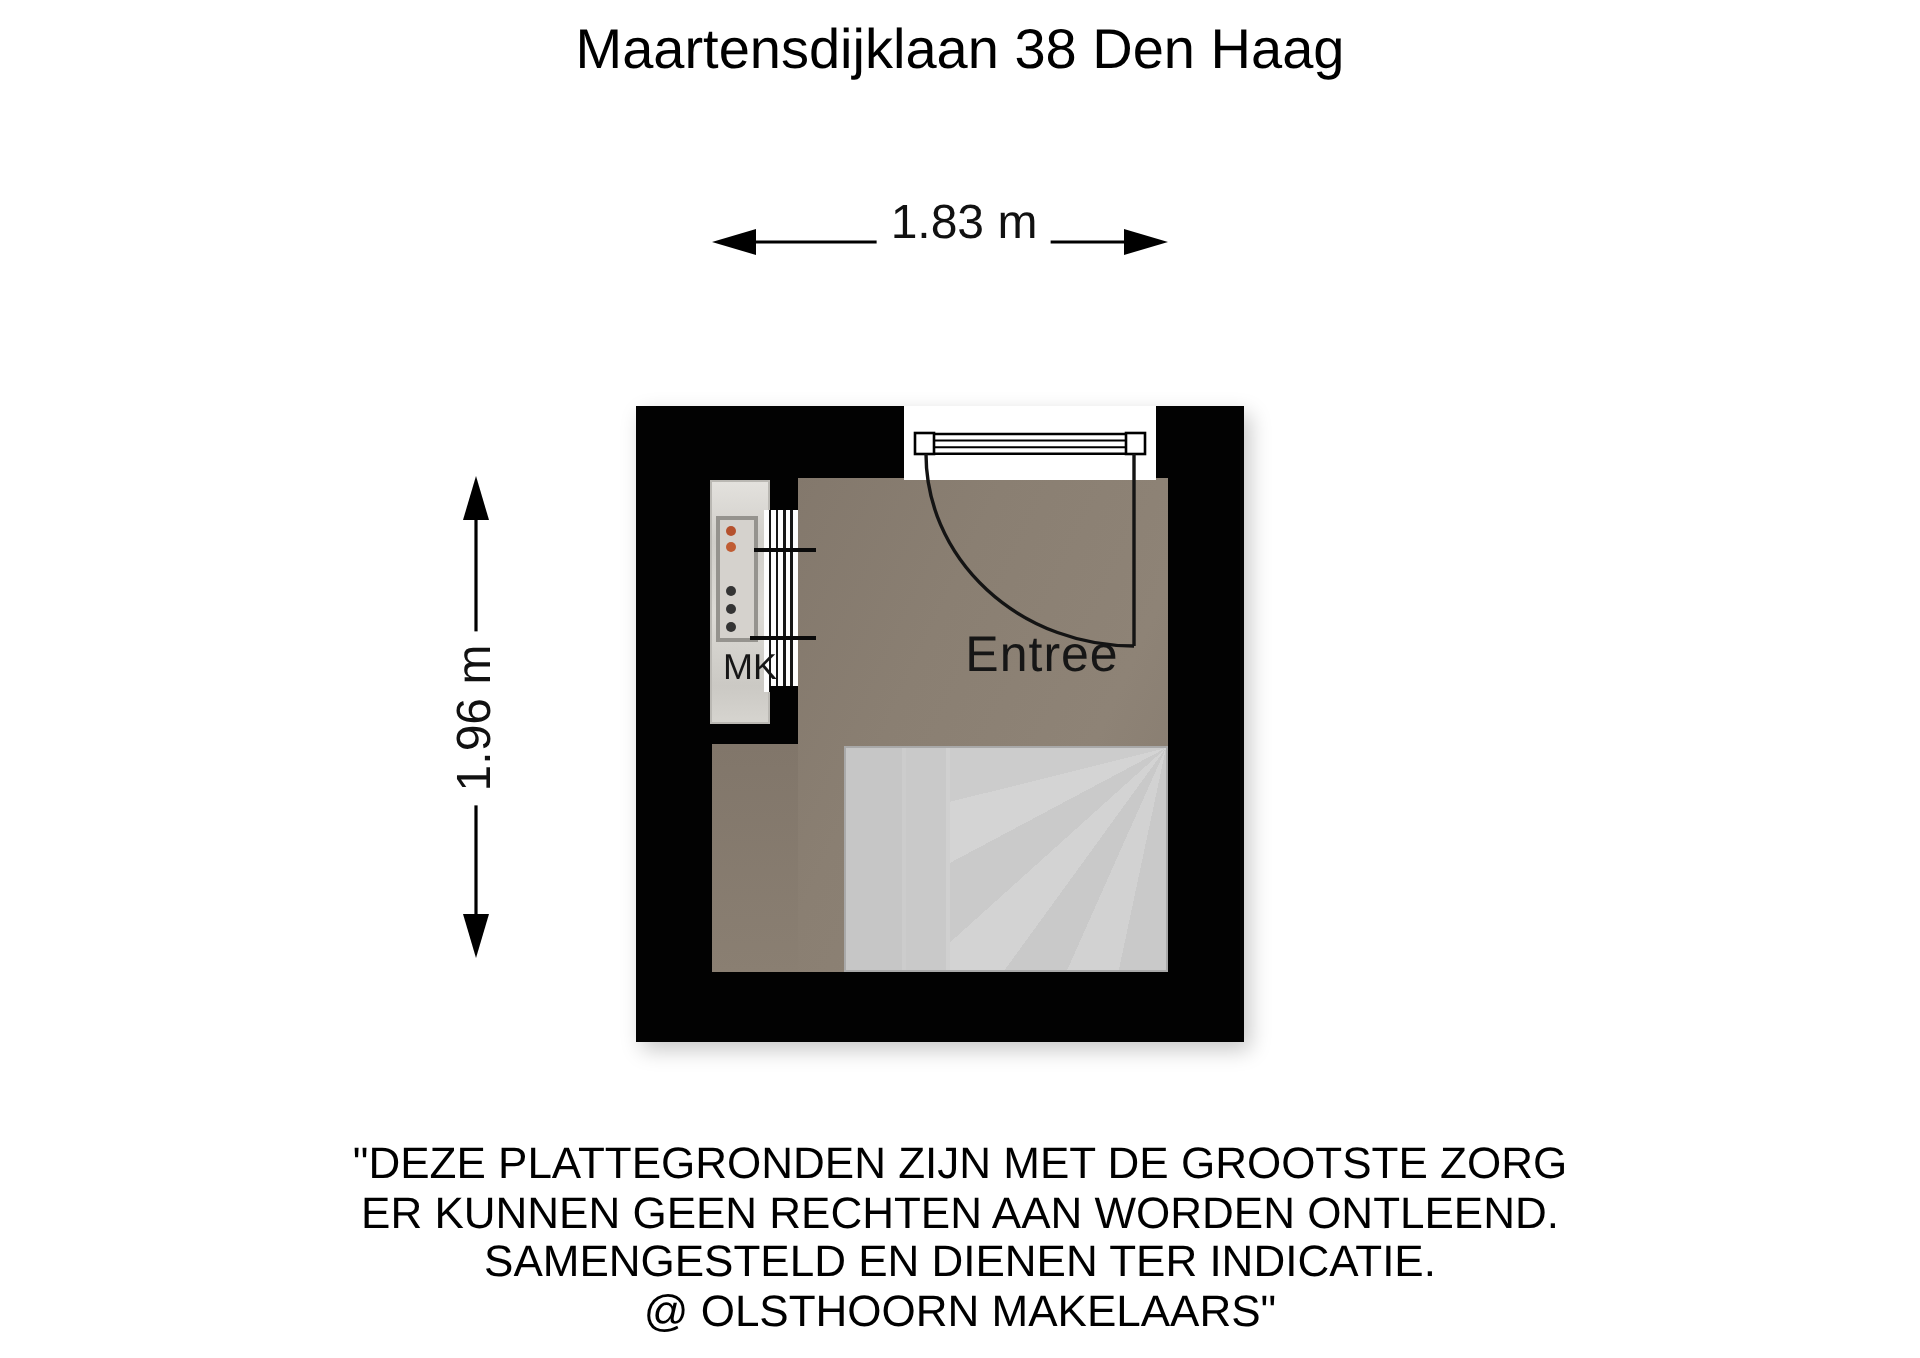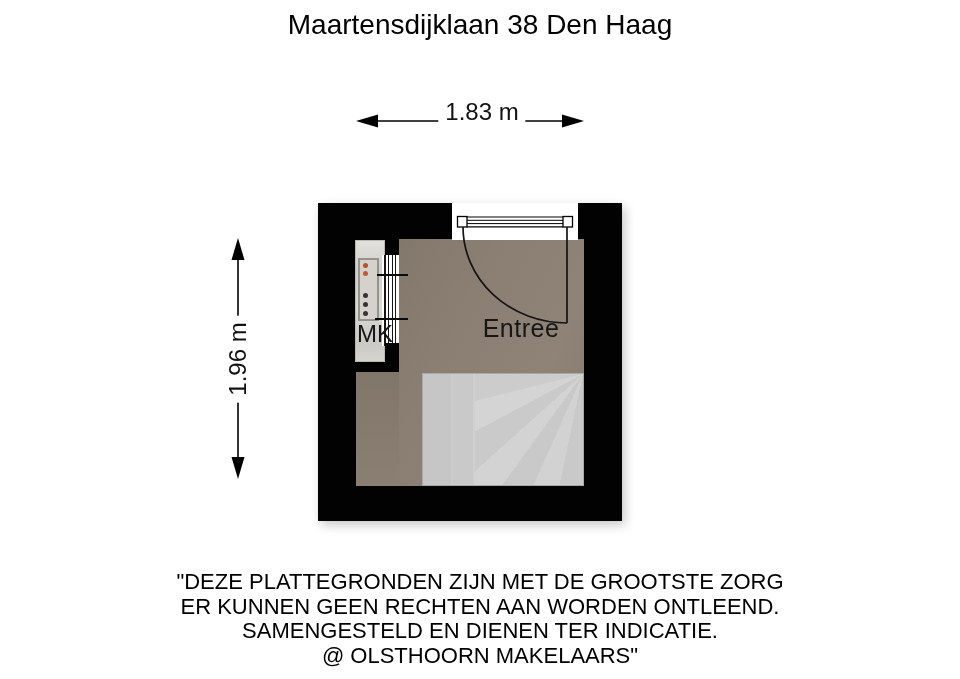--- a/index.html
+++ b/index.html
@@ -56,21 +56,21 @@
 
   .stub{background:var(--wall,#020202);}
   .stub-top{left:67px;top:36px;width:14px;height:16px;}
   .stub-bottom{left:67px;top:140px;width:14px;height:29px;}
   .stub-cab-bottom{left:37px;top:159px;width:44px;height:10px;}
 
   .plan-overlay{left:0;top:0;width:304px;height:318px;}
 
   .room-label{font-size:25px;color:#161616;white-space:nowrap;transform:translate(-50%,-50%);}
   .label-entree{left:158px;top:125px;letter-spacing:.5px;margin-left:45px;}
-  .label-mk{left:57px;top:131px;font-size:24px;}
+  .label-mk{left:57px;top:131px;font-size:18px;}
 
   
   .disclaimer{position:absolute;top:570px;left:0;width:960px;text-align:center;
       font-size:22px;line-height:24.5px;color:#000;}
 </style>
 </head>
 <body>
 
 <div class="page">
 

